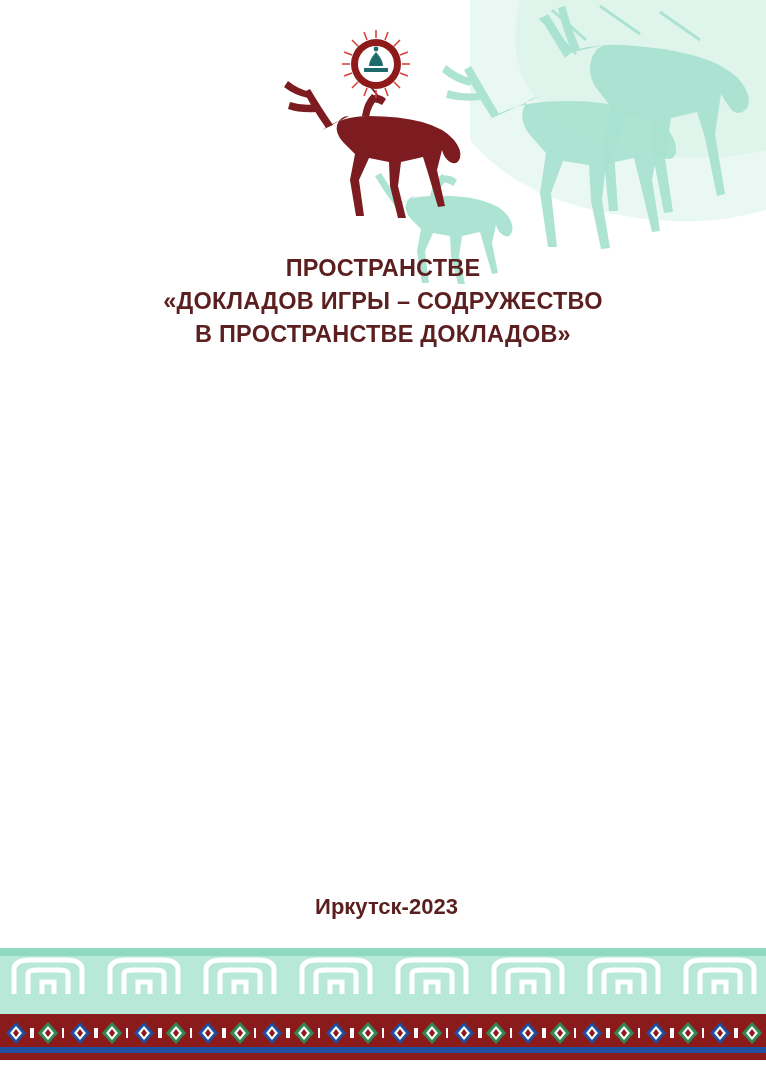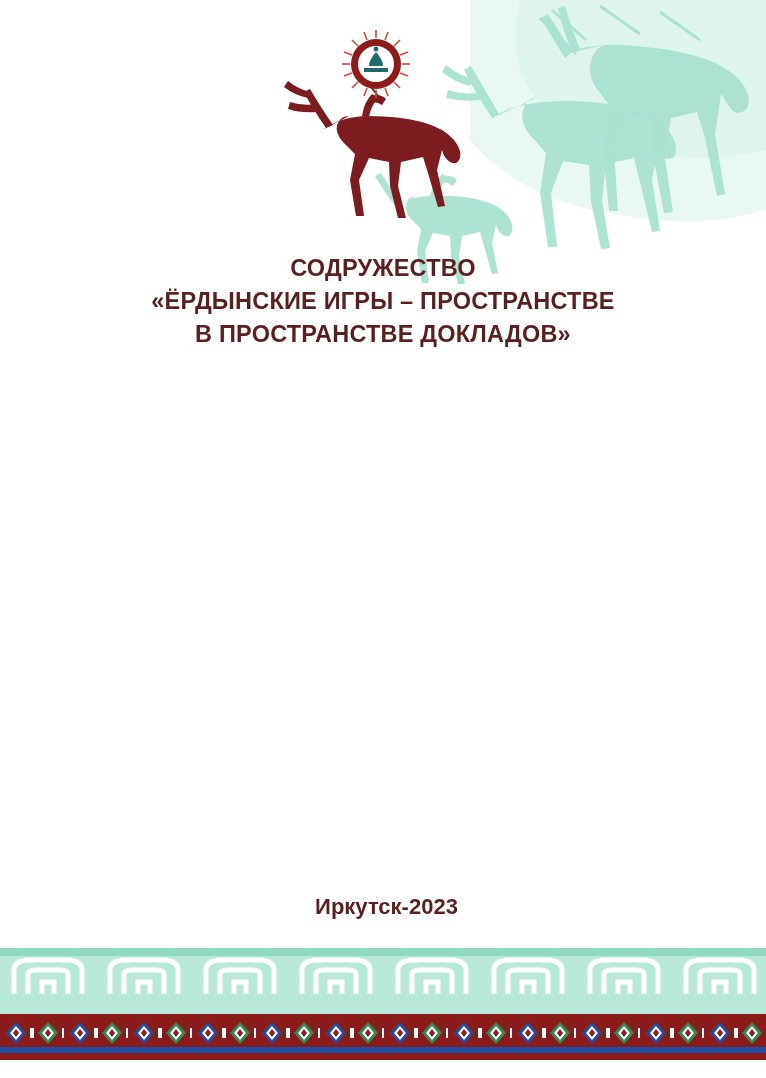--- a/index.html
+++ b/index.html
@@ -181,22 +181,22 @@
       </g>
     </g>
     <circle cx="36" cy="36" r="25" fill="#8e1a1a"></circle>
     <circle cx="36" cy="36" r="18" fill="#ffffff"></circle>
     <path d="M36 24 q7 8 7 14 h-14 q0 -6 7 -14 z" fill="#1f6b6b"></path>
     <rect x="24" y="40" width="24" height="4" fill="#1f6b6b"></rect>
     <circle cx="36" cy="21" r="2.4" fill="#1f6b6b"></circle>
   </svg>
 
   <div class="title-block">
-    <span class="line">СОДРУЖЕСТВО</span>
-    <span class="line">«ЁРДЫНСКИЕ ИГРЫ – ПРОСТРАНСТВЕ</span>
+    <span class="line">ПРОСТРАНСТВЕ</span>
+    <span class="line">«ДОКЛАДОВ ИГРЫ – СОДРУЖЕСТВО</span>
     <span class="line">В ПРОСТРАНСТВЕ ДОКЛАДОВ»</span>
   </div>
 
   <div class="imprint">Иркутск-2023</div>
 
   <svg class="ornament" viewBox="0 0 766 130" preserveAspectRatio="none" xmlns="http://www.w3.org/2000/svg" aria-hidden="true">
     <defs>
       <pattern id="meander" x="0" y="0" width="96" height="56" patternUnits="userSpaceOnUse">
         <rect width="96" height="56" fill="#b8e8d8"></rect>
         <g stroke="#ffffff" stroke-width="5" fill="none">

